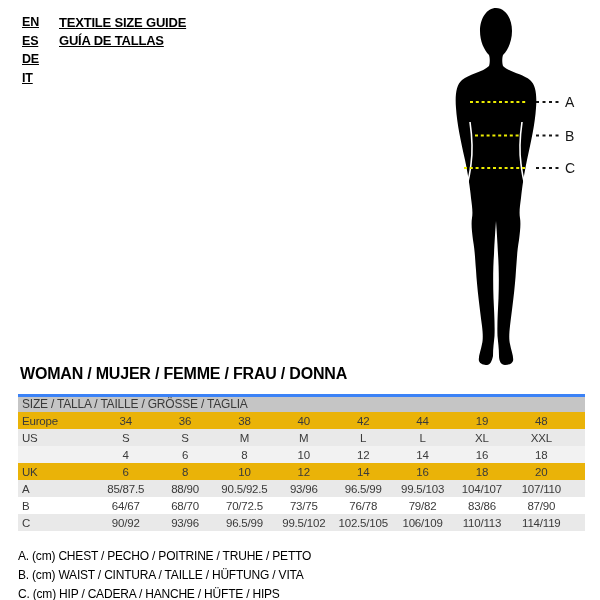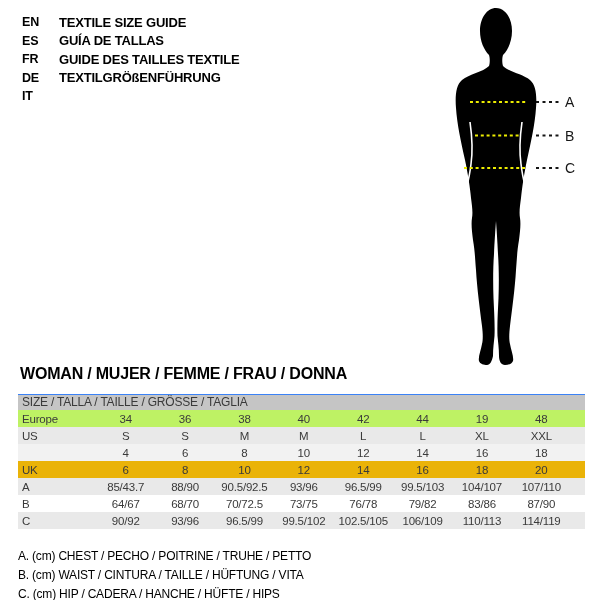--- a/index.html
+++ b/index.html
@@ -1,35 +1,35 @@
 <!DOCTYPE html>
 <html><head>
 <meta charset="utf-8">
 <style>
   html,body{margin:0;padding:0;background:#fff;}
   #canvas{position:relative;width:600px;height:600px;background:#fff;overflow:hidden;
           font-family:"Liberation Sans",sans-serif;color:#000;}
 
   
   .lang-block{position:absolute;left:22px;top:13px;}
-  .lang-row{display:flex;height:18.5px;align-items:center;}
+  .lang-row{display:flex;height:18.5px;align-items:center;text-decoration:underline;}
   .lang-code{width:37px;font-size:12.5px;font-weight:700;letter-spacing:-0.2px;}
   .lang-label{font-size:13px;font-weight:700;letter-spacing:-0.2px;white-space:nowrap;}
 
   
   .figure{position:absolute;left:420px;top:0px;width:160px;height:380px;}
   .marker-letter{font-family:"Liberation Sans",sans-serif;font-size:14px;fill:#161616;}
 
   
   .woman-heading{position:absolute;left:20px;top:365px;font-size:16px;font-weight:700;
                  letter-spacing:-0.2px;white-space:nowrap;}
 
   
   .size-table{position:absolute;left:18px;top:394px;width:567px;}
-  .thead{height:15px;line-height:15px;background:#c5c5c5;border-top:1px solid #3b82f6;
+  .thead{height:15px;line-height:15px;background:#c5c5c5;border-top:3px solid #3b82f6;
          font-size:12px;color:#3a3a3a;padding-left:4px;letter-spacing:-0.2px;}
   .trow{display:grid;grid-template-columns:78px repeat(8,1fr) 14px;height:17px;
         align-items:center;font-size:11.5px;color:#3a3a3a;}
   .tcell{text-align:center;letter-spacing:-0.2px;white-space:nowrap;}
   .tcell.label{text-align:left;padding-left:4px;}
 
   
   .legend-block{position:absolute;left:18px;top:547px;}
   .legend-row{height:19px;line-height:19px;font-size:12px;font-weight:400;
               letter-spacing:-0.2px;white-space:nowrap;}
@@ -42,26 +42,21 @@
   <div class="lang-block">
       <div class="lang-row">
         <span class="lang-code">EN</span>
         <span class="lang-label">TEXTILE SIZE GUIDE</span>
       </div>
       <div class="lang-row">
         <span class="lang-code">ES</span>
         <span class="lang-label">GUÍA DE TALLAS</span>
       </div>
       <div class="lang-row">
-        <span class="lang-code">FR</span>
-        <span class="lang-label">GUIDE DES TAILLES TEXTILE</span>
-      </div>
-      <div class="lang-row">
         <span class="lang-code">DE</span>
-        <span class="lang-label">TEXTILGRÖßENFÜHRUNG</span>
       </div>
       <div class="lang-row">
         <span class="lang-code">IT</span>
       </div>
     </div>
 
   <svg class="figure" viewBox="0 0 160 380" width="160" height="380">
     <path fill="#000000" d="M76,8 C67,8 60,18 60,31 C60,41 64,50 69,55 C70,58 70,63 69,66
          C63,72 49,74 42,80 C36,85 35,96 36,108 C37,124 41,142 45,160
          C48,174 50,188 51,198 C52,206 53,212 52,218 C51,224 52,232 53,240
@@ -89,21 +84,21 @@
     <text class="marker-letter" x="145" y="107">A</text>
     <text class="marker-letter" x="145" y="140.5">B</text>
     <text class="marker-letter" x="145" y="173">C</text>
   </svg>
 
   <div class="woman-heading">WOMAN / MUJER / FEMME / FRAU / DONNA</div>
 
   <div class="size-table">
     <div class="thead" style="background: rgb(197, 197, 197);">SIZE / TALLA / TAILLE / GRÖSSE / TAGLIA</div>
     <div>
-        <div class="trow" style="background: #bef264;">
+        <div class="trow" style="background: #eab308;">
           <div class="tcell label">Europe</div>
           <div class="tcell">34</div>
           <div class="tcell">36</div>
           <div class="tcell">38</div>
           <div class="tcell">40</div>
           <div class="tcell">42</div>
           <div class="tcell">44</div>
           <div class="tcell">19</div>
           <div class="tcell">48</div>
           <div class="tcell pad"></div>
@@ -139,21 +134,21 @@
           <div class="tcell">10</div>
           <div class="tcell">12</div>
           <div class="tcell">14</div>
           <div class="tcell">16</div>
           <div class="tcell">18</div>
           <div class="tcell">20</div>
           <div class="tcell pad"></div>
         </div>
         <div class="trow" style="background: rgb(233, 233, 233);">
           <div class="tcell label">A</div>
-          <div class="tcell">85/43.7</div>
+          <div class="tcell">85/87.5</div>
           <div class="tcell">88/90</div>
           <div class="tcell">90.5/92.5</div>
           <div class="tcell">93/96</div>
           <div class="tcell">96.5/99</div>
           <div class="tcell">99.5/103</div>
           <div class="tcell">104/107</div>
           <div class="tcell">107/110</div>
           <div class="tcell pad"></div>
         </div>
         <div class="trow" style="background: rgb(255, 255, 255);">

